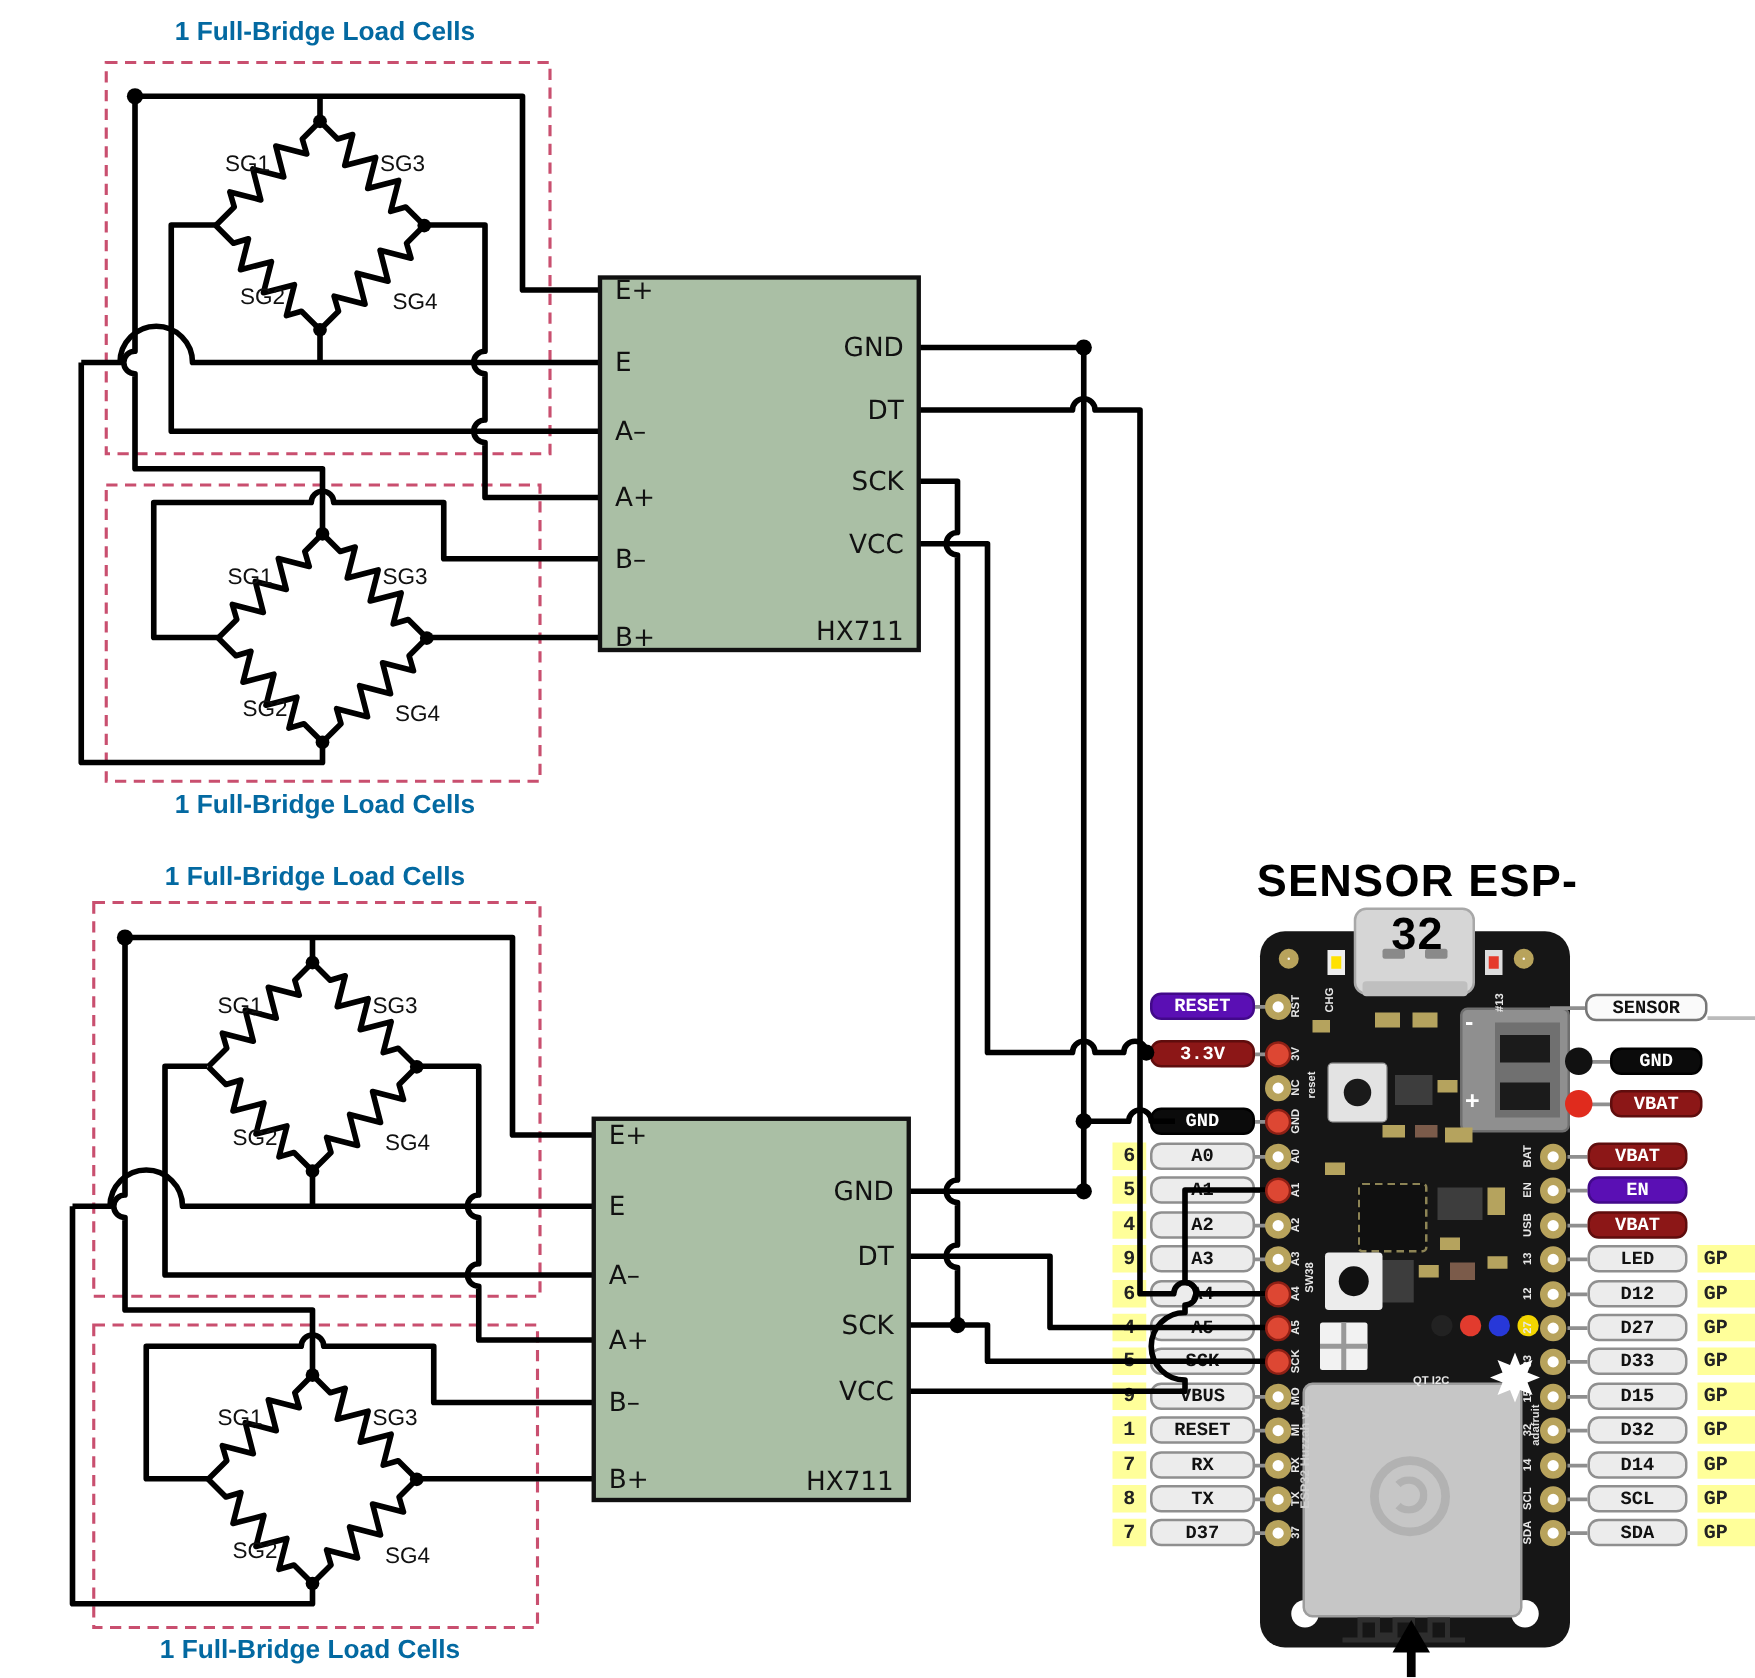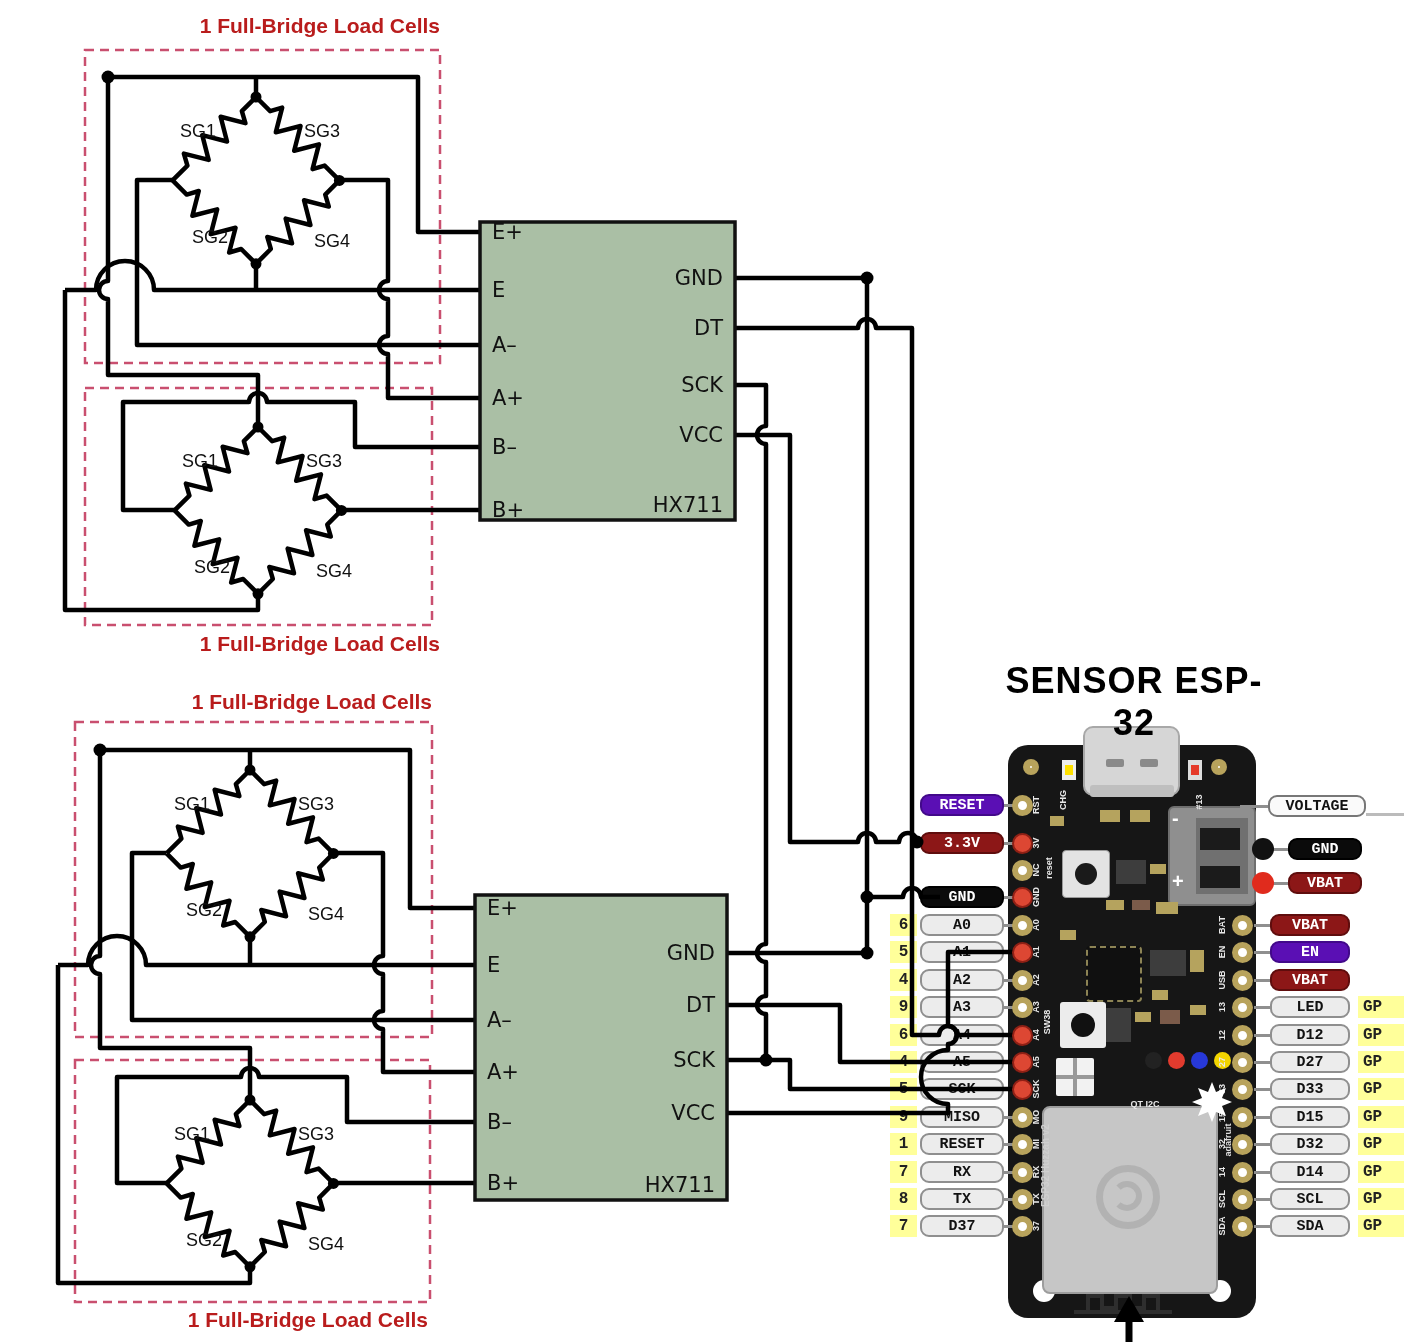--- a/index.html
+++ b/index.html
@@ -1,19 +1,19 @@
 <!DOCTYPE html>
 <html><head>
 <meta charset="utf-8">
 <style>
   html,body{margin:0;padding:0;background:#fff;}
   #stage{position:relative;width:1404px;height:1342px;background:#ffffff;overflow:hidden;
          font-family:"Liberation Sans",sans-serif;}
-  .caption{position:absolute;text-align:right;font:600 21px "Liberation Sans",sans-serif;color:#b91c1c;z-index:2;}
-  .title{position:absolute;text-align:center;font:700 36px "Liberation Sans",sans-serif;color:#000;letter-spacing:1px;z-index:2;}
+  .caption{position:absolute;text-align:center;font:600 21px "Liberation Sans",sans-serif;color:#0369a1;z-index:2;}
+  .title{position:absolute;text-align:center;font:700 36px "Liberation Sans",sans-serif;color:#000;letter-spacing:1px;z-index:2;margin-top:24px;}
   svg{position:absolute;left:0;top:0;z-index:3;pointer-events:none;}
   .board{position:absolute;left:1008px;top:745px;width:248px;height:573px;background:#161616;border-radius:20px;z-index:1;}
   .pill{position:absolute;height:22px;border-radius:9px;display:flex;align-items:center;justify-content:center;
         font:bold 15px "Liberation Mono",monospace;box-sizing:border-box;z-index:2;}
   .pill.gray  {background:#ececec;border:2px solid #8f8f8f;color:#111;}
   .pill.white {background:#fafafa;border:2px solid #777;color:#111;}
   .pill.red   {background:#8c1717;border:2px solid #5f0d0d;color:#fff;}
   .pill.purple{background:#5a0fb4;border:2px solid #42098a;color:#fff;}
   .pill.black {background:#0b0b0b;border:2px solid #000;color:#fff;}
   .ylab{position:absolute;height:22px;background:#ffff9a;color:#222;font:bold 16px "Liberation Mono",monospace;
@@ -266,36 +266,36 @@
       <div class="ylab" style="left: 890px; top: 996px; width: 27px;">9</div>
       <div class="pill gray" style="left: 920px; top: 1024px; width: 84px;">A4</div>
       <div class="stub" style="left: 1004px; top: 1033.5px; width: 10px;"></div>
       <div class="ylab" style="left: 890px; top: 1024px; width: 27px;">6</div>
       <div class="pill gray" style="left: 920px; top: 1051px; width: 84px;">A5</div>
       <div class="stub" style="left: 1004px; top: 1060.5px; width: 10px;"></div>
       <div class="ylab" style="left: 890px; top: 1051px; width: 27px;">4</div>
       <div class="pill gray" style="left: 920px; top: 1078px; width: 84px;">SCK</div>
       <div class="stub" style="left: 1004px; top: 1087.5px; width: 10px;"></div>
       <div class="ylab" style="left: 890px; top: 1078px; width: 27px;">5</div>
-      <div class="pill gray" style="left: 920px; top: 1106px; width: 84px;">MISO</div>
+      <div class="pill gray" style="left: 920px; top: 1106px; width: 84px;">VBUS</div>
       <div class="stub" style="left: 1004px; top: 1115.5px; width: 10px;"></div>
       <div class="ylab" style="left: 890px; top: 1106px; width: 27px;">9</div>
       <div class="pill gray" style="left: 920px; top: 1133px; width: 84px;">RESET</div>
       <div class="stub" style="left: 1004px; top: 1142.5px; width: 10px;"></div>
       <div class="ylab" style="left: 890px; top: 1133px; width: 27px;">1</div>
       <div class="pill gray" style="left: 920px; top: 1161px; width: 84px;">RX</div>
       <div class="stub" style="left: 1004px; top: 1170.5px; width: 10px;"></div>
       <div class="ylab" style="left: 890px; top: 1161px; width: 27px;">7</div>
       <div class="pill gray" style="left: 920px; top: 1188px; width: 84px;">TX</div>
       <div class="stub" style="left: 1004px; top: 1197.5px; width: 10px;"></div>
       <div class="ylab" style="left: 890px; top: 1188px; width: 27px;">8</div>
       <div class="pill gray" style="left: 920px; top: 1215px; width: 84px;">D37</div>
       <div class="stub" style="left: 1004px; top: 1224.5px; width: 10px;"></div>
       <div class="ylab" style="left: 890px; top: 1215px; width: 27px;">7</div>
-      <div class="pill white" style="left: 1268px; top: 795px; width: 98px;">VOLTAGE</div>
+      <div class="pill white" style="left: 1268px; top: 795px; width: 98px;">SENSOR</div>
       <div class="stub" style="left: 1240px; top: 804.5px; width: 28px;"></div>
       <div class="pill black" style="left: 1288px; top: 838px; width: 74px;">GND</div>
       <div class="stub" style="left: 1272px; top: 847.5px; width: 16px;"></div>
       <div class="pill red" style="left: 1288px; top: 872px; width: 74px;">VBAT</div>
       <div class="stub" style="left: 1272px; top: 881.5px; width: 16px;"></div>
       <div class="dot" style="left: 1252px; top: 838px; width: 22px; height: 22px; background: rgb(17, 17, 17);"></div>
       <div class="dot" style="left: 1252px; top: 872px; width: 22px; height: 22px; background: rgb(224, 43, 29);"></div>
       <div class="pill red" style="left: 1270px; top: 914px; width: 80px;">VBAT</div>
       <div class="stub" style="left: 1254px; top: 923.5px; width: 16px;"></div>
       <div class="pill purple" style="left: 1270px; top: 941px; width: 80px;">EN</div>

